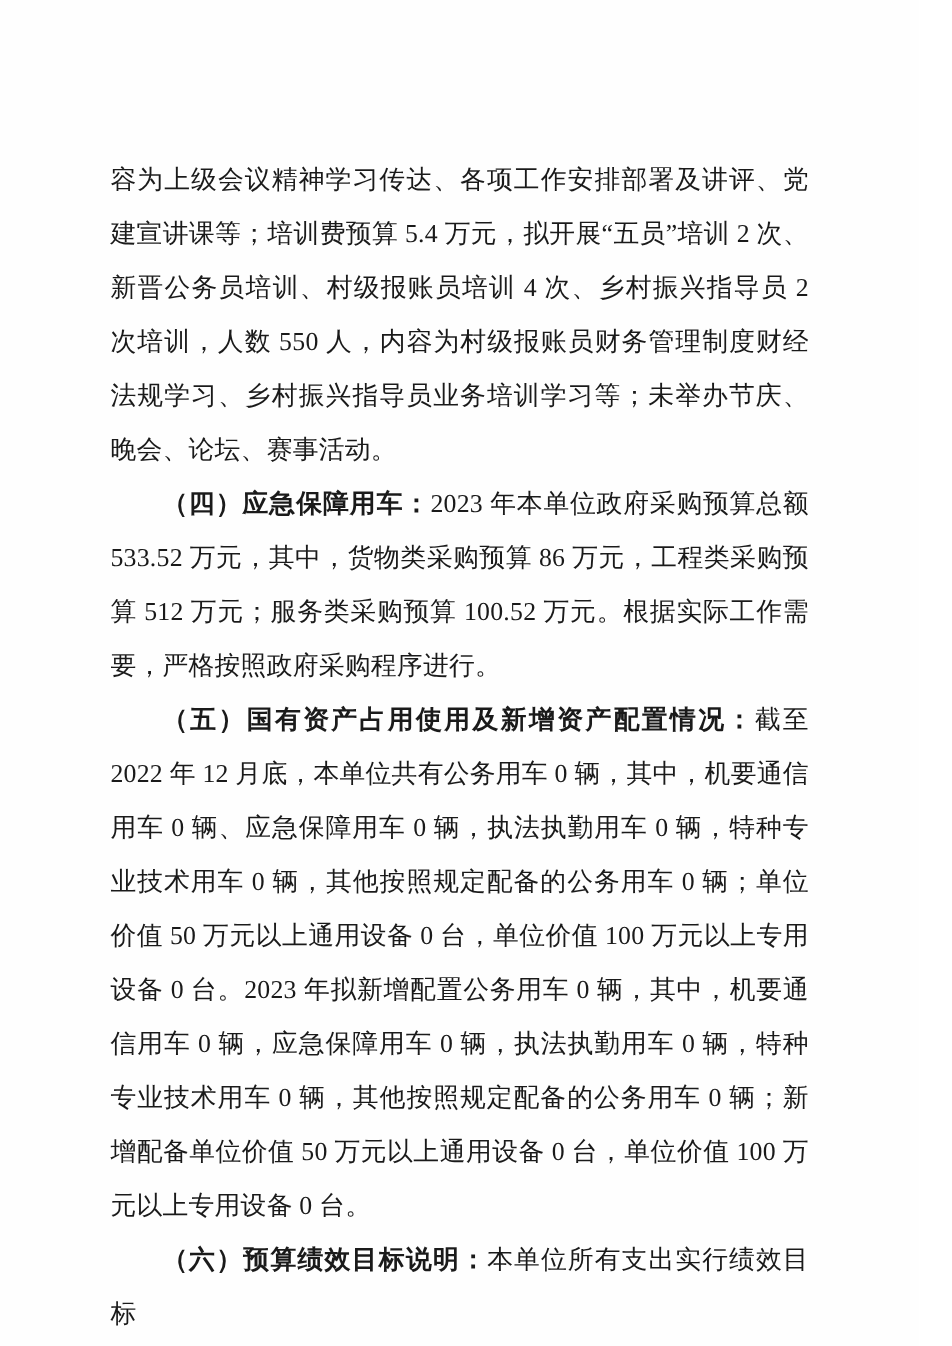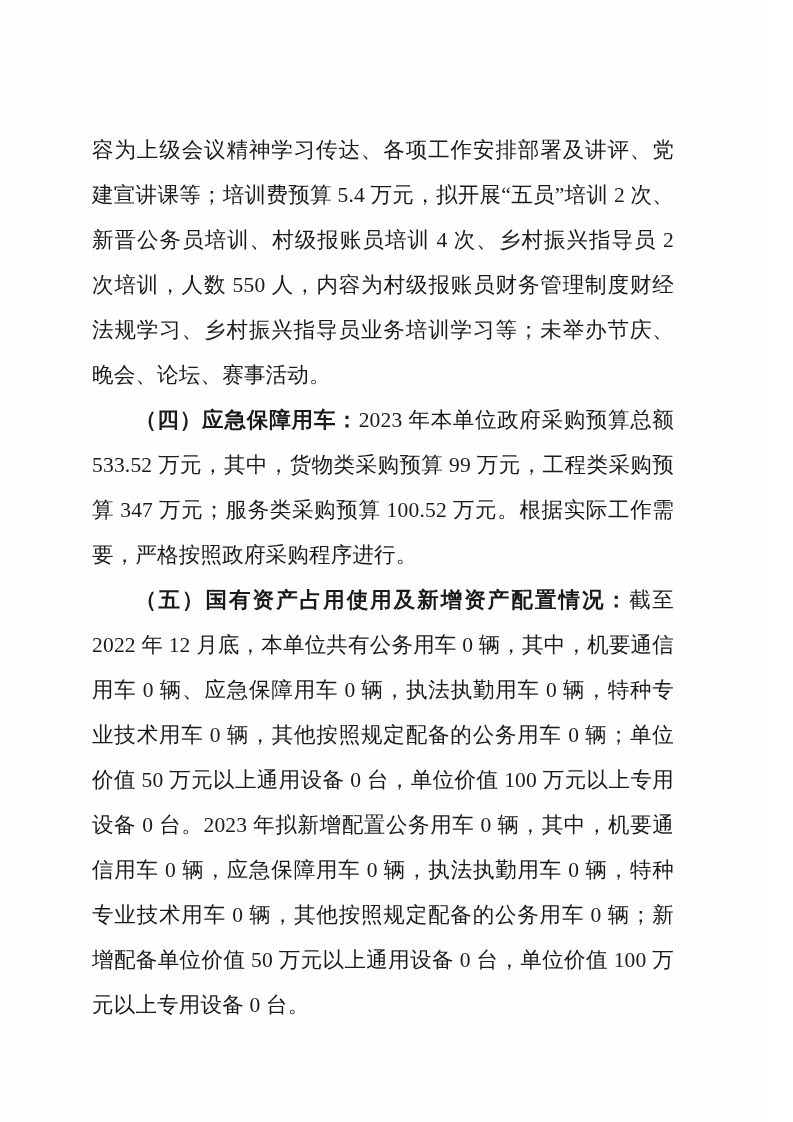--- a/index.html
+++ b/index.html
@@ -45,22 +45,25 @@
 <body>
 
 <div class="page">
   <div class="doc-body">
 
     <p class="para">
       <span>容为上级会议精神学习传达、各项工作安排部署及讲评、党建宣讲课等；培训费预算 5.4 万元，拟开展“五员”培训 2 次、新晋公务员培训、村级报账员培训 4 次、乡村振兴指导员 2 次培训，人数 550 人，内容为村级报账员财务管理制度财经法规学习、乡村振兴指导员业务培训学习等；未举办节庆、晚会、论坛、赛事活动。</span>
     </p>
 
     <p class="para indent">
-      <span class="lead">（四）应急保障用车：</span><span>2023 年本单位政府采购预算总额 533.52 万元，其中，货物类采购预算 99 万元，工程类采购预算 347 万元；服务类采购预算 100.52 万元。根据实际工作需要，严格按照政府采购程序进行。</span>
+      <span class="lead">（四）应急保障用车：</span><span>2023 年本单位政府采购预算总额 533.52 万元，其中，货物类采购预算 86 万元，工程类采购预算 512 万元；服务类采购预算 100.52 万元。根据实际工作需要，严格按照政府采购程序进行。</span>
     </p>
 
     <p class="para indent">
       <span class="lead">（五）国有资产占用使用及新增资产配置情况：</span><span>截至 2022 年 12 月底，本单位共有公务用车 0 辆，其中，机要通信用车 0 辆、应急保障用车 0 辆，执法执勤用车 0 辆，特种专业技术用车 0 辆，其他按照规定配备的公务用车 0 辆；单位价值 50 万元以上通用设备 0 台，单位价值 100 万元以上专用设备 0 台。2023 年拟新增配置公务用车 0 辆，其中，机要通信用车 0 辆，应急保障用车 0 辆，执法执勤用车 0 辆，特种专业技术用车 0 辆，其他按照规定配备的公务用车 0 辆；新增配备单位价值 50 万元以上通用设备 0 台，单位价值 100 万元以上专用设备 0 台。</span>
     </p>
 
+    <p class="para indent">
+      <span class="lead">（六）预算绩效目标说明：</span><span>本单位所有支出实行绩效目标</span>
+    </p>
 
   </div>
 </div>
 
 </body></html>

